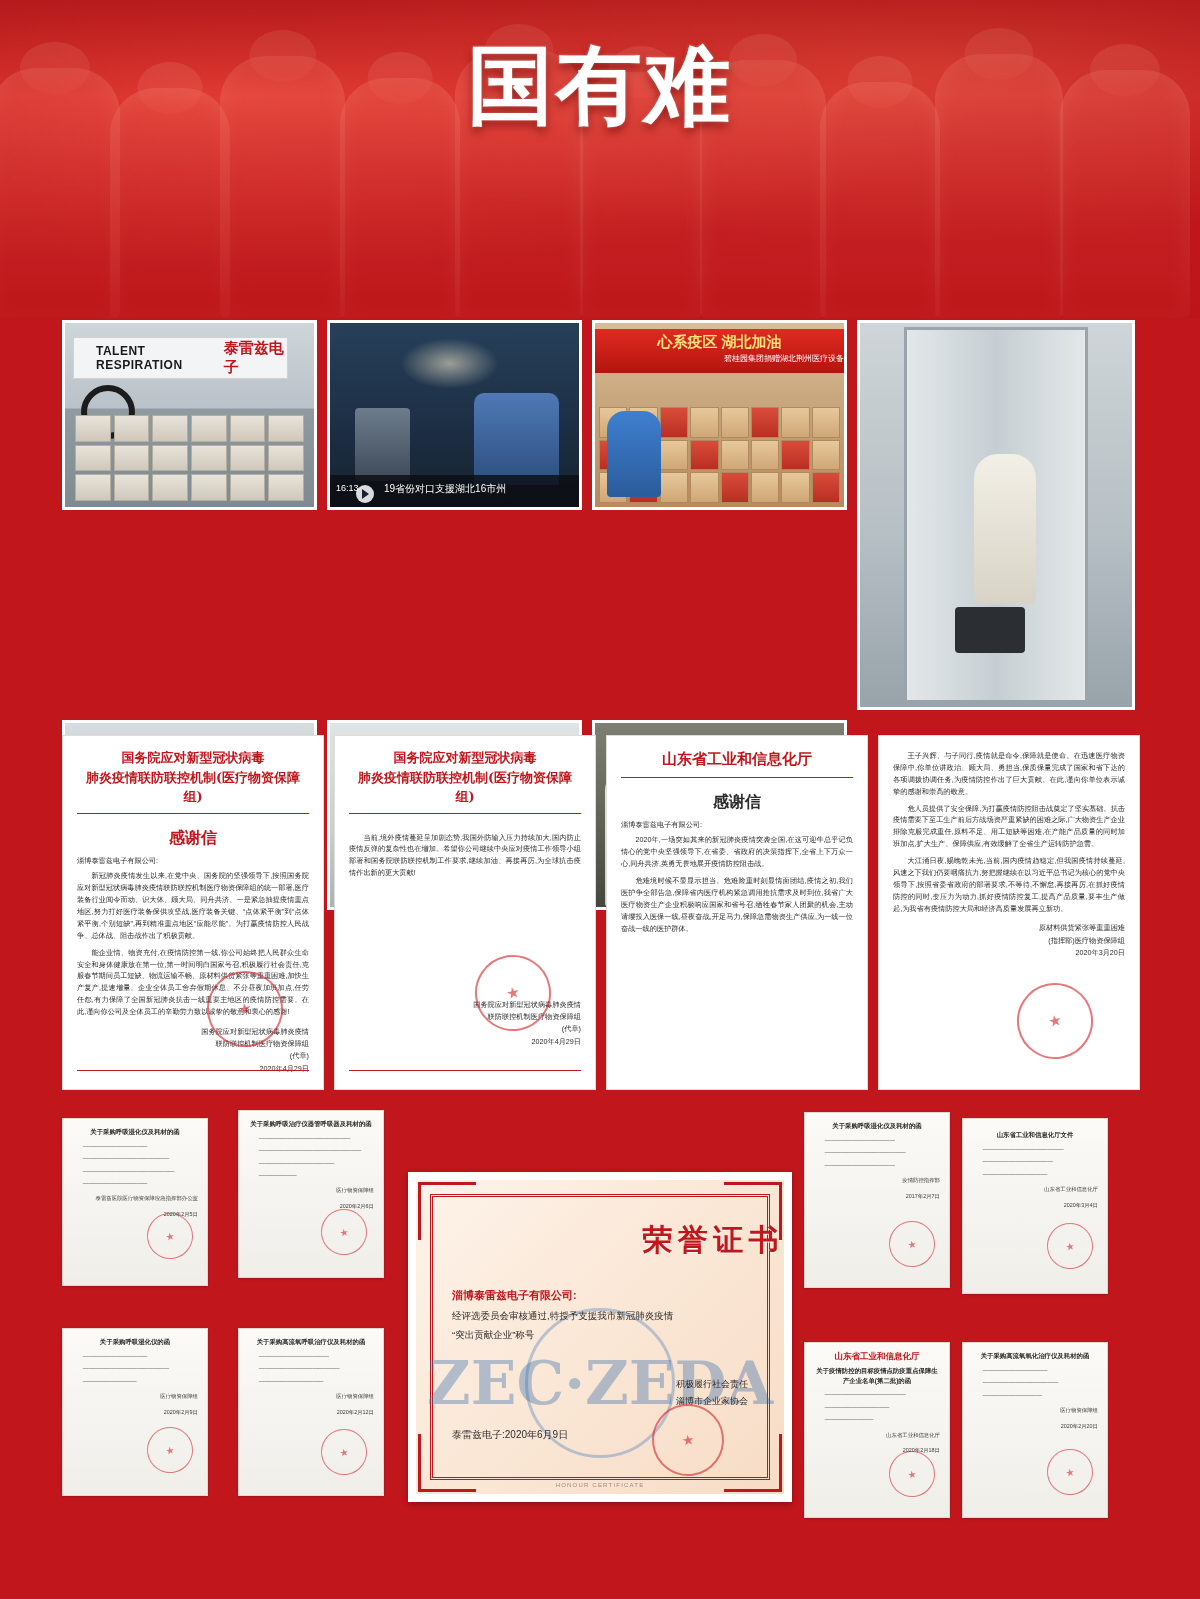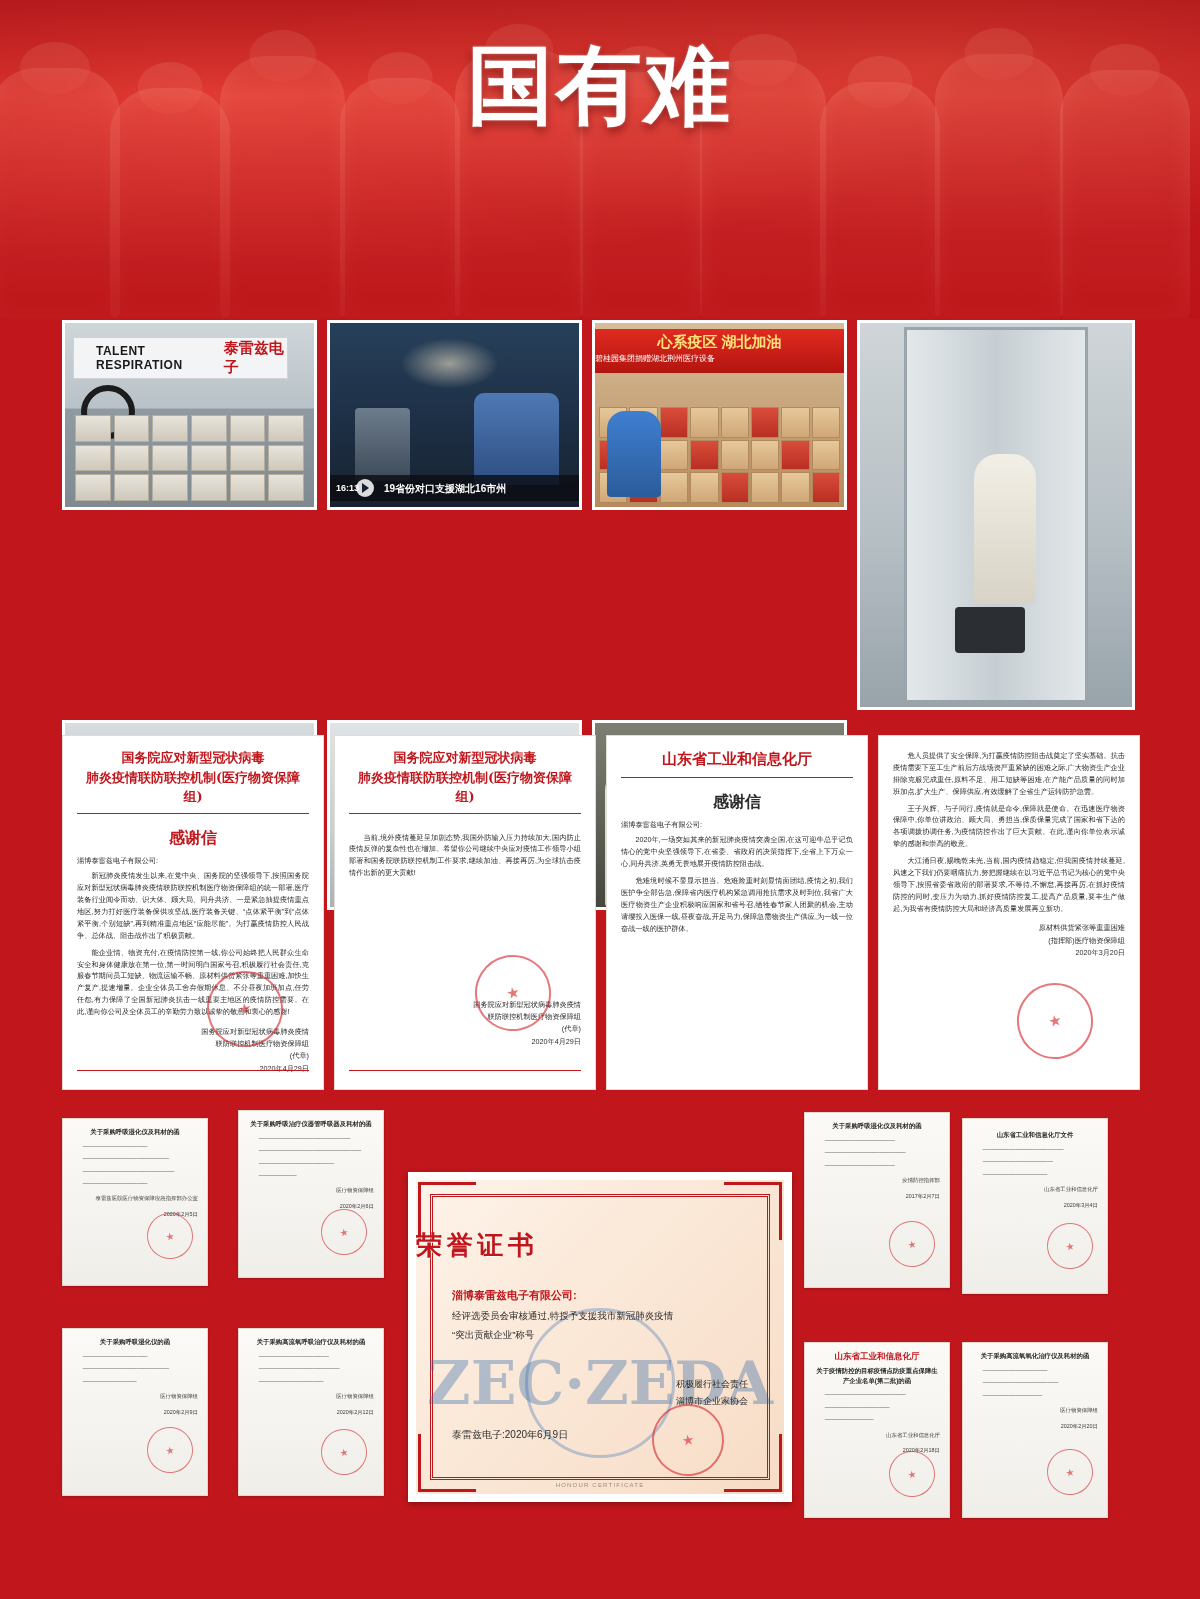--- a/index.html
+++ b/index.html
@@ -60,33 +60,33 @@
   
   .p1 { background:linear-gradient(180deg,#cfd6da 0%,#b9c2c8 46%,#8f9aa1 47%,#7e8990 100%); }
   .p1 .sign{position:absolute;left:8px;top:14px;width:215px;height:42px;background:#f2f4f5;border:1px solid #cfd3d6;display:flex;align-items:center;}
   .p1 .sign b{color:#1a1a1a;font-size:12px;padding-left:22px;letter-spacing:.5px;}
   .p1 .sign i{color:#c0171d;font-size:15px;font-style:normal;padding-left:10px;font-weight:bold;}
   .p1 .boxes{position:absolute;left:10px;bottom:6px;right:10px;height:86px;display:grid;grid-template-columns:repeat(6,1fr);grid-template-rows:repeat(3,1fr);gap:3px;}
   .p1 .boxes span{background:linear-gradient(180deg,#e8e4db,#cfc8bb);border:1px solid #b5ae9f;}
   .p1 .wheel{position:absolute;left:16px;top:62px;width:54px;height:54px;border-radius:50%;border:6px solid #1c1c1c;}
 
   .p2 { background:linear-gradient(180deg,#27405a 0%,#1d2f45 55%,#16222f 100%); }
-  .p2 .bar{position:absolute;left:0;right:0;bottom:6px;height:26px;background:rgba(10,12,16,.78);font-weight:bold;}
+  .p2 .bar{position:absolute;left:0;right:0;bottom:0;height:32px;background:rgba(10,12,16,.78);}
   .p2 .bar .t{color:#fff;font-size:10px;position:absolute;left:54px;top:7px;}
   .p2 .bar .tm{color:#fff;font-size:9px;position:absolute;left:6px;top:8px;}
   .p2 .play{position:absolute;left:26px;bottom:4px;width:18px;height:18px;border-radius:50%;background:rgba(255,255,255,.85);}
   .p2 .play:after{content:"";position:absolute;left:6px;top:4px;border-left:7px solid #16222f;border-top:5px solid transparent;border-bottom:5px solid transparent;}
   .p2 .lamp{position:absolute;left:28%;top:8%;width:40%;height:28%;background:radial-gradient(ellipse at center, rgba(255,240,210,.55), rgba(255,240,210,0) 70%);}
   .p2 .eq{position:absolute;left:10%;top:46%;width:22%;height:40%;background:linear-gradient(180deg,#6d7c8c,#3d4a58);border-radius:4px;}
   .p2 .blue{position:absolute;right:8%;top:38%;width:34%;height:50%;background:linear-gradient(180deg,#4f79b5,#2d4e80);border-radius:10px 10px 0 0;}
 
   .p3 { background:linear-gradient(180deg,#d7be9a 0%,#caa87f 40%,#b8895d 100%); }
   .p3 .banner{position:absolute;left:0;right:0;top:6px;height:44px;background:linear-gradient(180deg,#e02a20,#b3140f);}
   .p3 .banner .t{color:#ffe27a;font-weight:bold;font-size:15px;text-align:center;line-height:22px;padding-top:2px;}
-  .p3 .banner .s{color:#fff;font-size:8px;text-align:left;}
+  .p3 .banner .s{color:#fff;font-size:8px;text-align:right;}
   .p3 .cartons{position:absolute;left:4px;right:4px;bottom:4px;height:96px;display:grid;grid-template-columns:repeat(8,1fr);grid-template-rows:repeat(3,1fr);gap:2px;}
   .p3 .cartons span{background:linear-gradient(180deg,#e7c89a,#cfa777);border:1px solid #b08a5e;}
   .p3 .cartons span:nth-child(3n){background:linear-gradient(180deg,#d94c3a,#b82f22);}
   .p3 .worker{position:absolute;left:12px;bottom:10px;width:54px;height:86px;background:linear-gradient(180deg,#3f7fd0,#2b5c9b);border-radius:18px 18px 4px 4px;}
 
   .p4 { background:linear-gradient(180deg,#cfd5d8 0%,#b6bfc4 55%,#98a3aa 100%); }
   .p4 .door{position:absolute;left:16%;top:4px;bottom:4px;width:68%;background:linear-gradient(90deg,#e3e8ea,#c6ced3 50%,#e3e8ea);border:3px solid #9aa5ab;}
   .p4 .person{position:absolute;left:42%;top:34%;width:62px;height:150px;background:linear-gradient(180deg,#f2efe6,#d8d3c6);border-radius:24px 24px 6px 6px;}
   .p4 .chair{position:absolute;left:35%;bottom:14%;width:70px;height:46px;background:#2b2f33;border-radius:4px;}
 
@@ -149,22 +149,22 @@
     background:linear-gradient(135deg,#fdf3ea 0%, #fbe9d9 40%, #f7dcc6 100%);
     border:8px solid #fff; box-shadow:0 2px 6px rgba(0,0,0,.3);
     overflow:hidden;
   }
   .cert .inner { position:absolute; inset:14px; border:3px double #c0171d; }
   .cert .corner{position:absolute;width:58px;height:58px;border:3px solid #c0171d;}
   .cert .c1{left:2px;top:2px;border-right:0;border-bottom:0;}
   .cert .c2{right:2px;top:2px;border-left:0;border-bottom:0;}
   .cert .c3{left:2px;bottom:2px;border-right:0;border-top:0;}
   .cert .c4{right:2px;bottom:2px;border-left:0;border-top:0;}
-  .cert .ct { position:absolute; left:0; right:0; top:48px; text-align:left; color:#c0171d;
-    font-family:"DejaVu Serif", serif; font-weight:bold; font-size:26px; letter-spacing:.18em;
+  .cert .ct { position:absolute; left:0; right:0; top:40px; text-align:right; color:#c0171d;
+    font-family:"DejaVu Serif", serif; font-weight:bold; font-size:30px; letter-spacing:.18em;
     text-shadow:0 1px 0 rgba(255,255,255,.8); }
   .cert .seal {
     position:absolute; left:50%; top:128px; transform:translateX(-50%);
     width:150px; height:150px; border-radius:50%; border:3px solid rgba(60,120,190,.35);
     display:flex;align-items:center;justify-content:center;color:rgba(40,100,170,.35);
     font-size:60px;font-weight:bold;font-family:"DejaVu Serif",serif;
   }
   .cert .ctext { position:absolute; left:36px; right:36px; top:104px; color:#2b2b2b; font-size:9.5px; line-height:2.0; text-align:justify;}
   .cert .ctext .co { color:#c0171d; font-weight:bold; font-size:11px;}
   .cert .cissuer { position:absolute; right:36px; top:196px; color:#2b2b2b; font-size:9px; line-height:1.9; text-align:right;}
@@ -353,22 +353,22 @@
     <h4 style="color:#2b2b2b;">感谢信</h4>
     <div class="body-text">
       <div style="margin-bottom:4px;">淄博泰雷兹电子有限公司:</div>
       <p>2020年,一场突如其来的新冠肺炎疫情突袭全国,在这可迎牛总乎记负情心的党中央坚强领导下,在省委、省政府的决策指挥下,全省上下万众一心,同舟共济,英勇无畏地展开疫情防控阻击战。</p>
       <p>危难境时候不显显示担当。危难险重时刻显情面团结,疫情之初,我们医护争全部告急,保障省内医疗机构紧急调用抢抗需求及时到位,我省广大医疗物资生产企业积极响应国家和省号召,牺牲春节家人团聚的机会,主动请缨投入医保一线,昼夜奋战,开足马力,保障急需物资生产供应,为一线一位奋战一线的医护群体。</p>
     </div>
   </div>
 
   <div class="letter">
     <div class="body-text" style="margin-top:2px;">
+      <p>王子兴辉、与子同行,疫情就是命令,保障就是使命。在迅速医疗物资保障中,你单位讲政治、顾大局、勇担当,保质保量完成了国家和省下达的各项调拨协调任务,为疫情防控作出了巨大贡献。在此,谨向你单位表示诚挚的感谢和崇高的敬意。</p>
       <p>危人员提供了安全保障,为打赢疫情防控阻击战奠定了坚实基础。抗击疫情需要下至工生产前后方战场资严重紧缺的困难之际,广大物资生产企业排除克服完成重任,原料不足、用工短缺等困难,在产能产品质量的同时加班加点,扩大生产、保障供应,有效缓解了全省生产运转防护急需。</p>
-      <p>王子兴辉、与子同行,疫情就是命令,保障就是使命。在迅速医疗物资保障中,你单位讲政治、顾大局、勇担当,保质保量完成了国家和省下达的各项调拨协调任务,为疫情防控作出了巨大贡献。在此,谨向你单位表示诚挚的感谢和崇高的敬意。</p>
       <p>大江涌日夜,赐晚乾未光,当前,国内疫情趋稳定,但我国疫情持续蔓延,风速之下我们仍要咽痛抗力,努把握继续在以习近平总书记为核心的党中央领导下,按照省委省政府的部署要求,不等待,不懈怠,再接再厉,在抓好疫情防控的同时,变压力为动力,抓好疫情防控复工,提高产品质量,要丰生产做起,为我省有疫情防控大局和经济高质量发展再立新功。</p>
     </div>
     <div class="sign-block">
       <div>原材料供货紧张等重重困难</div>
       <div>(指挥部)医疗物资保障组</div>
       <div>2020年3月20日</div>
     </div>
     <div class="stamp" style="right:46px;bottom:30px;"></div>
   </div>
 </div>

